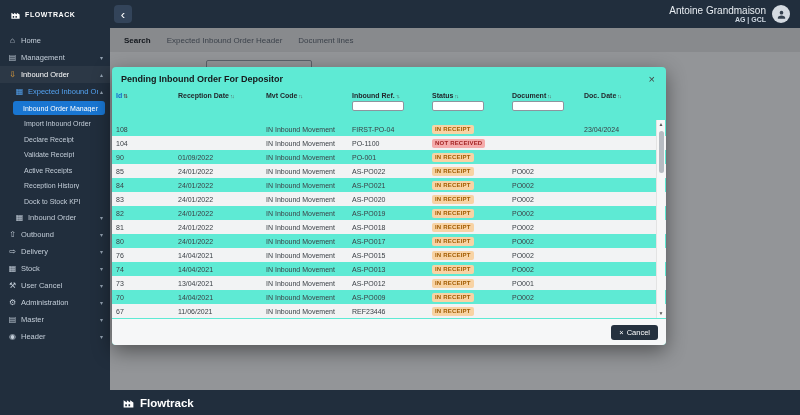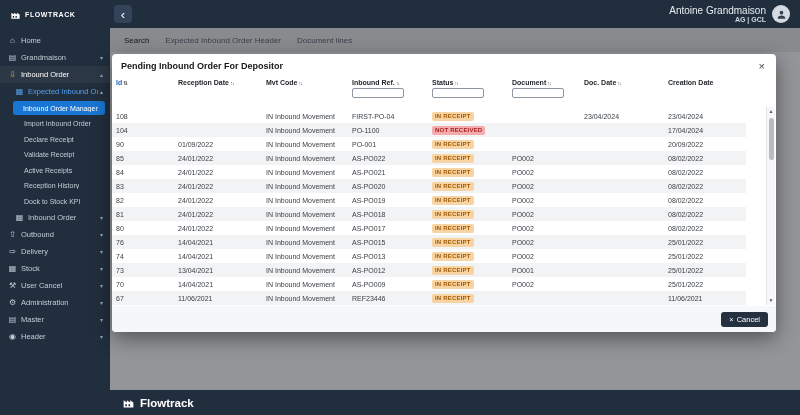--- a/index.html
+++ b/index.html
@@ -31,27 +31,27 @@
   .nav-item.accent .nav-icon{color:#53a2f0;}
   .nav-item.active{background:#1976d2;color:#fff;border-radius:3px;margin:1px 5px 1px 13px;padding-left:10px;height:14px;}
   .nav-icon{width:11px;font-size:8px;margin-right:3px;text-align:center;flex:0 0 auto;}
   .nav-label{white-space:nowrap;overflow:hidden;}
   .nav-chevron{margin-left:auto;font-size:6px;color:#93a1b1;padding-left:2px;}
 
   
   .main{position:absolute;top:28px;left:110px;right:0;bottom:25px;background:#ececec;z-index:10;}
   .tabs{display:flex;gap:16px;align-items:center;height:24px;padding-left:14px;}
   .tab{font-size:8px;color:#5f6772;cursor:pointer;white-space:nowrap;}
-  .tab.active{color:#15191e;font-weight:normal;}
+  .tab.active{color:#15191e;font-weight:bold;}
   .panel{position:absolute;top:24px;left:0;right:0;bottom:0;background:#fff;}
   .panel-input{margin:8px 0 0 96px;width:100px;height:10px;border:1px solid #9aa2ab;border-radius:2px;}
 
   
   .overlay{position:absolute;top:28px;left:110px;right:0;bottom:25px;background:rgba(15,20,26,0.45);z-index:60;}
-  .modal{position:absolute;left:112px;top:54px;width:664px;height:278px;background:#ffffff;border-radius:4px;box-shadow:0 6px 20px rgba(0,0,0,.45);z-index:70;display:flex;flex-direction:column;box-sizing:border-box;}
+  .modal{position:absolute;left:112px;top:67px;width:554px;height:278px;background:#5eead4;border-radius:4px;box-shadow:0 6px 20px rgba(0,0,0,.45);z-index:70;display:flex;flex-direction:column;box-sizing:border-box;}
   .modal-head{height:23px;display:flex;align-items:center;padding:0 9px;flex:0 0 auto;}
   .modal-title{font-size:9px;font-weight:bold;color:#16181b;flex:1;}
   .modal-close{background:none;border:none;font-size:11px;color:#444;cursor:pointer;padding:0 2px;font-family:inherit;}
   .modal-body{flex:1;position:relative;overflow:hidden;}
 
   table{width:570px;border-collapse:collapse;table-layout:fixed;}
   th{font-size:7px;color:#23272c;text-align:left;vertical-align:top;padding:2px 4px;font-weight:bold;height:28px;}
   th:nth-child(1),td:nth-child(1){width:54px;}
   th:nth-child(2),td:nth-child(2){width:80px;}
   th:nth-child(3),td:nth-child(3){width:78px;}
@@ -107,21 +107,21 @@
   </header>
 
   <nav class="sidebar">
     <div>
         <div class="nav-item lvl0">
           <span class="nav-icon">⌂</span>
           <span class="nav-label">Home</span>
         </div>
         <div class="nav-item lvl0">
           <span class="nav-icon">▤</span>
-          <span class="nav-label">Grandmaison</span>
+          <span class="nav-label">Management</span>
           <span class="nav-chevron">▾</span>
         </div>
         <div class="nav-item lvl0 highlight">
           <span class="nav-icon">⇩</span>
           <span class="nav-label">Inbound Order</span>
           <span class="nav-chevron">▴</span>
         </div>
         <div class="nav-item lvl1 accent">
           <span class="nav-icon">▦</span>
           <span class="nav-label">Expected Inbound Order</span>

